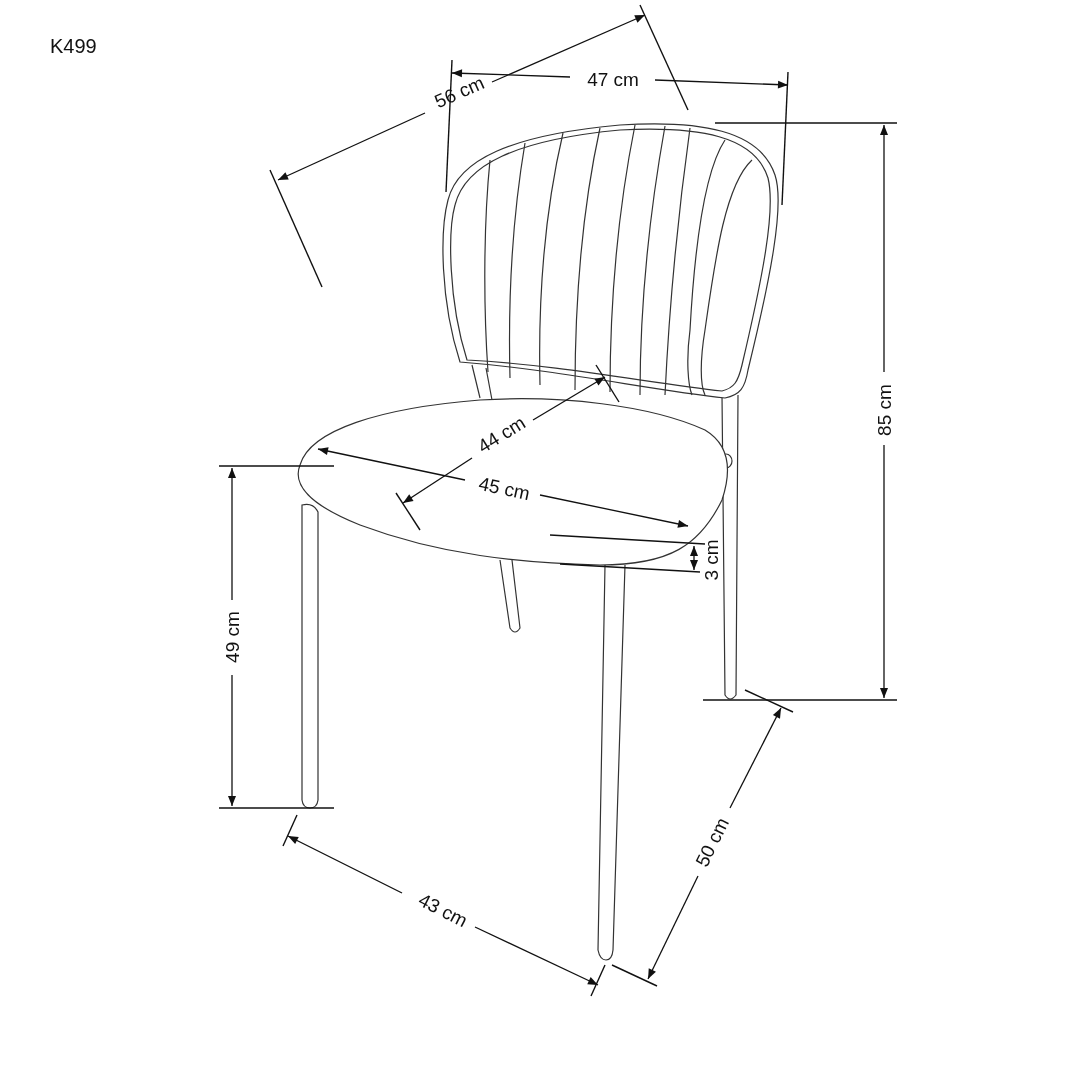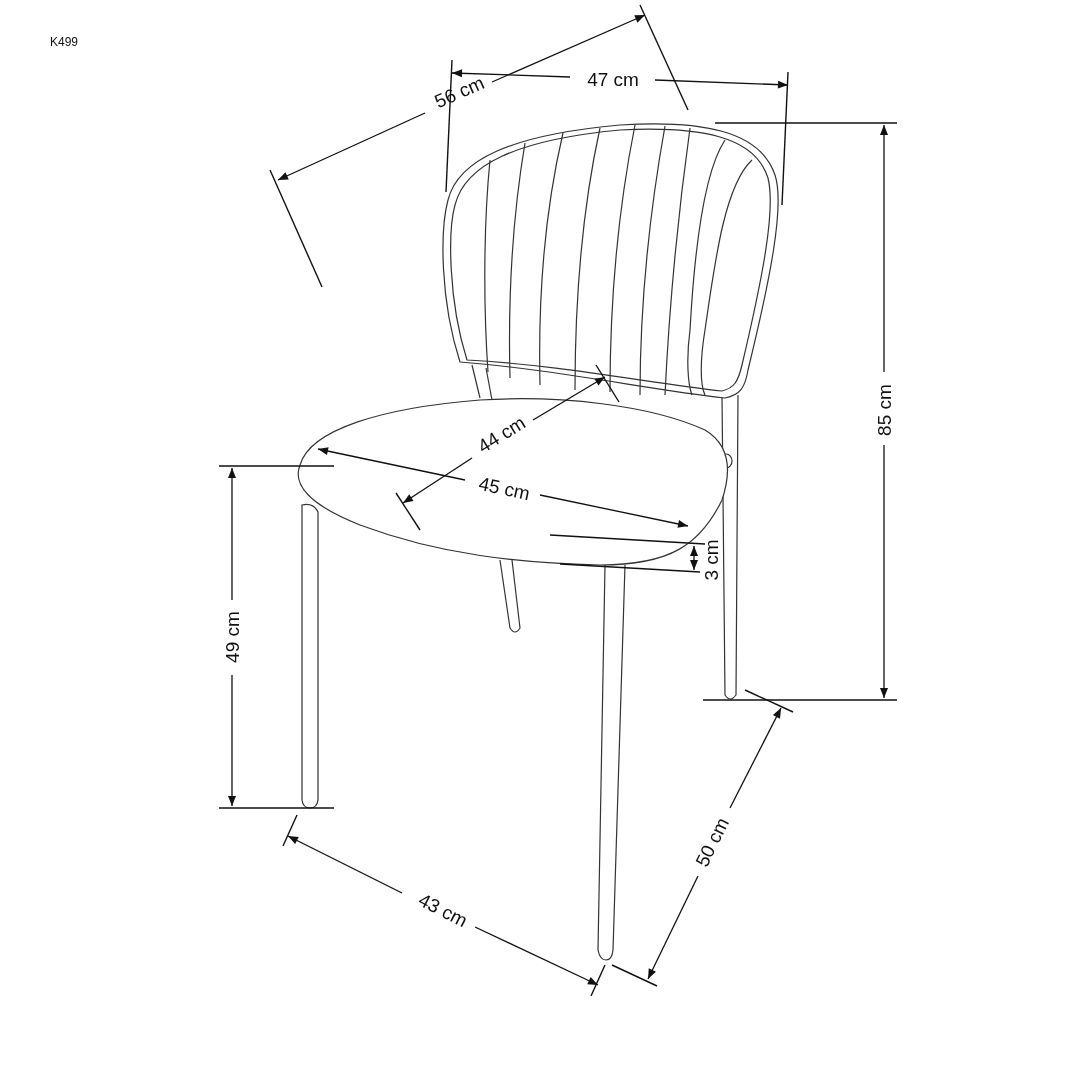--- a/index.html
+++ b/index.html
@@ -1,17 +1,17 @@
 <!DOCTYPE html>
 <html><head>
 <meta charset="utf-8">
 <style>
   html, body { margin: 0; padding: 0; background: #ffffff; }
   body { width: 1080px; height: 1080px; position: relative; overflow: hidden; font-family: "Liberation Sans", sans-serif; }
-  .model-code { position: absolute; left: 50px; top: 35px; font-size: 12px; color: #111; }
+  .model-code { position: absolute; left: 50px; top: 35px; font-size: 20px; color: #111; }
   svg { position: absolute; left: 0; top: 0; }
   .dim-text { font-family: "Liberation Sans", sans-serif; font-size: 19px; fill: #111; }
   .ln { stroke: #111; stroke-width: 1.4; fill: none; }
   .dim { stroke: #111; stroke-width: 1.3; fill: none; }
   .chair { stroke: #333; stroke-width: 1.2; fill: none; }
   .chair-fill { stroke: #333; stroke-width: 1.2; fill: #fff; }
 </style>
 </head>
 <body>
 

